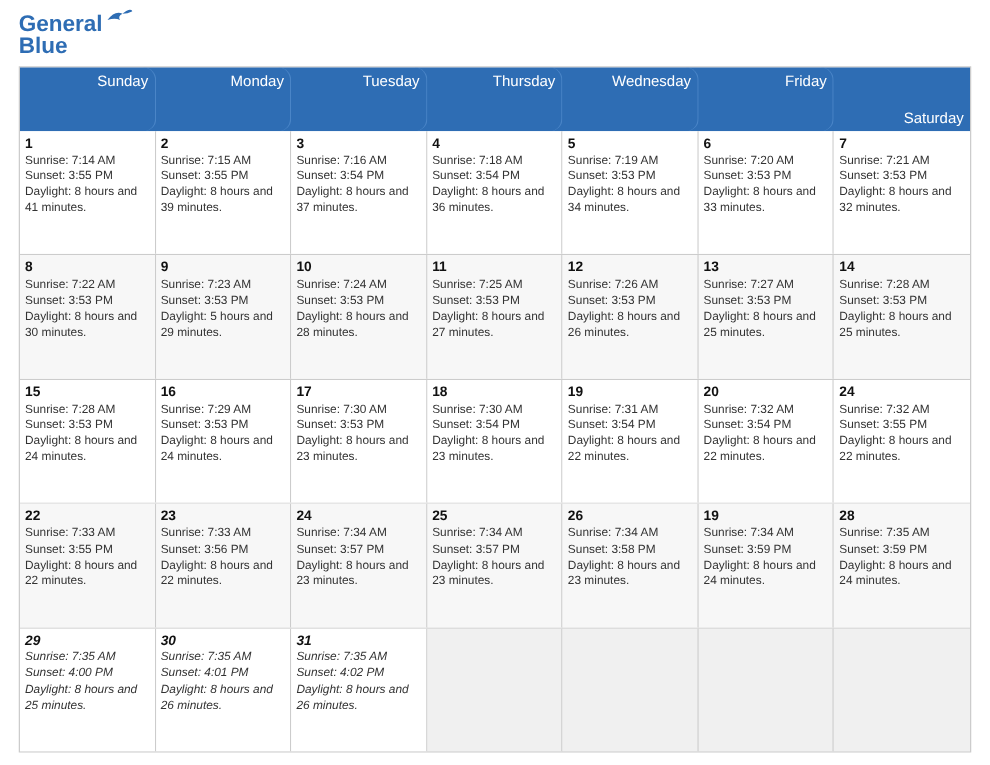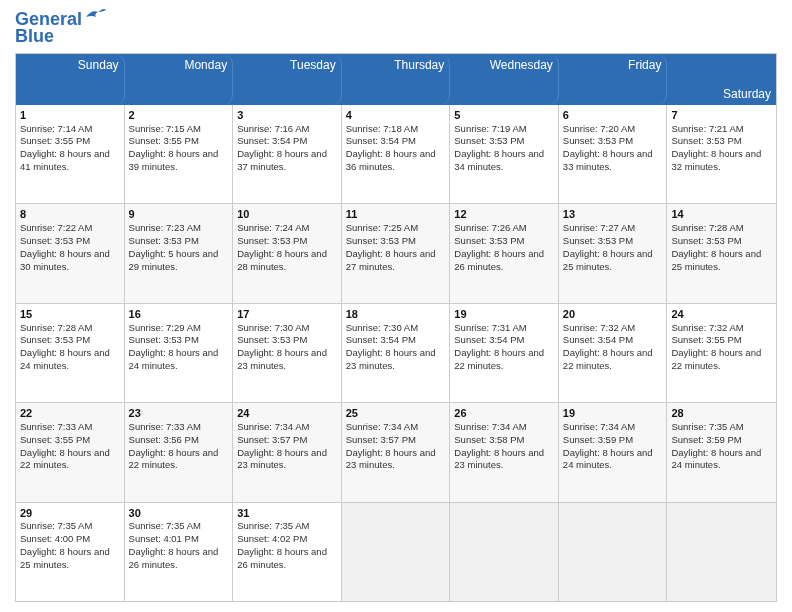--- a/index.html
+++ b/index.html
@@ -70,20 +70,21 @@
       flex-direction: column;
     }
     .calendar-row {
       display: grid;
       grid-template-columns: repeat(7, 1fr);
       flex: 1;
       border-bottom: 1px solid #ccc;
     }
     .calendar-row:last-child {
       border-bottom: none;
+      font-style: italic;
     }
     .calendar-cell {
       border-right: 1px solid #ccc;
       padding: 3px 4px;
       font-size: 9.5px;
       color: #333;
       line-height: 1.35;
       background: #fff;
     }
     .calendar-cell:last-child {

